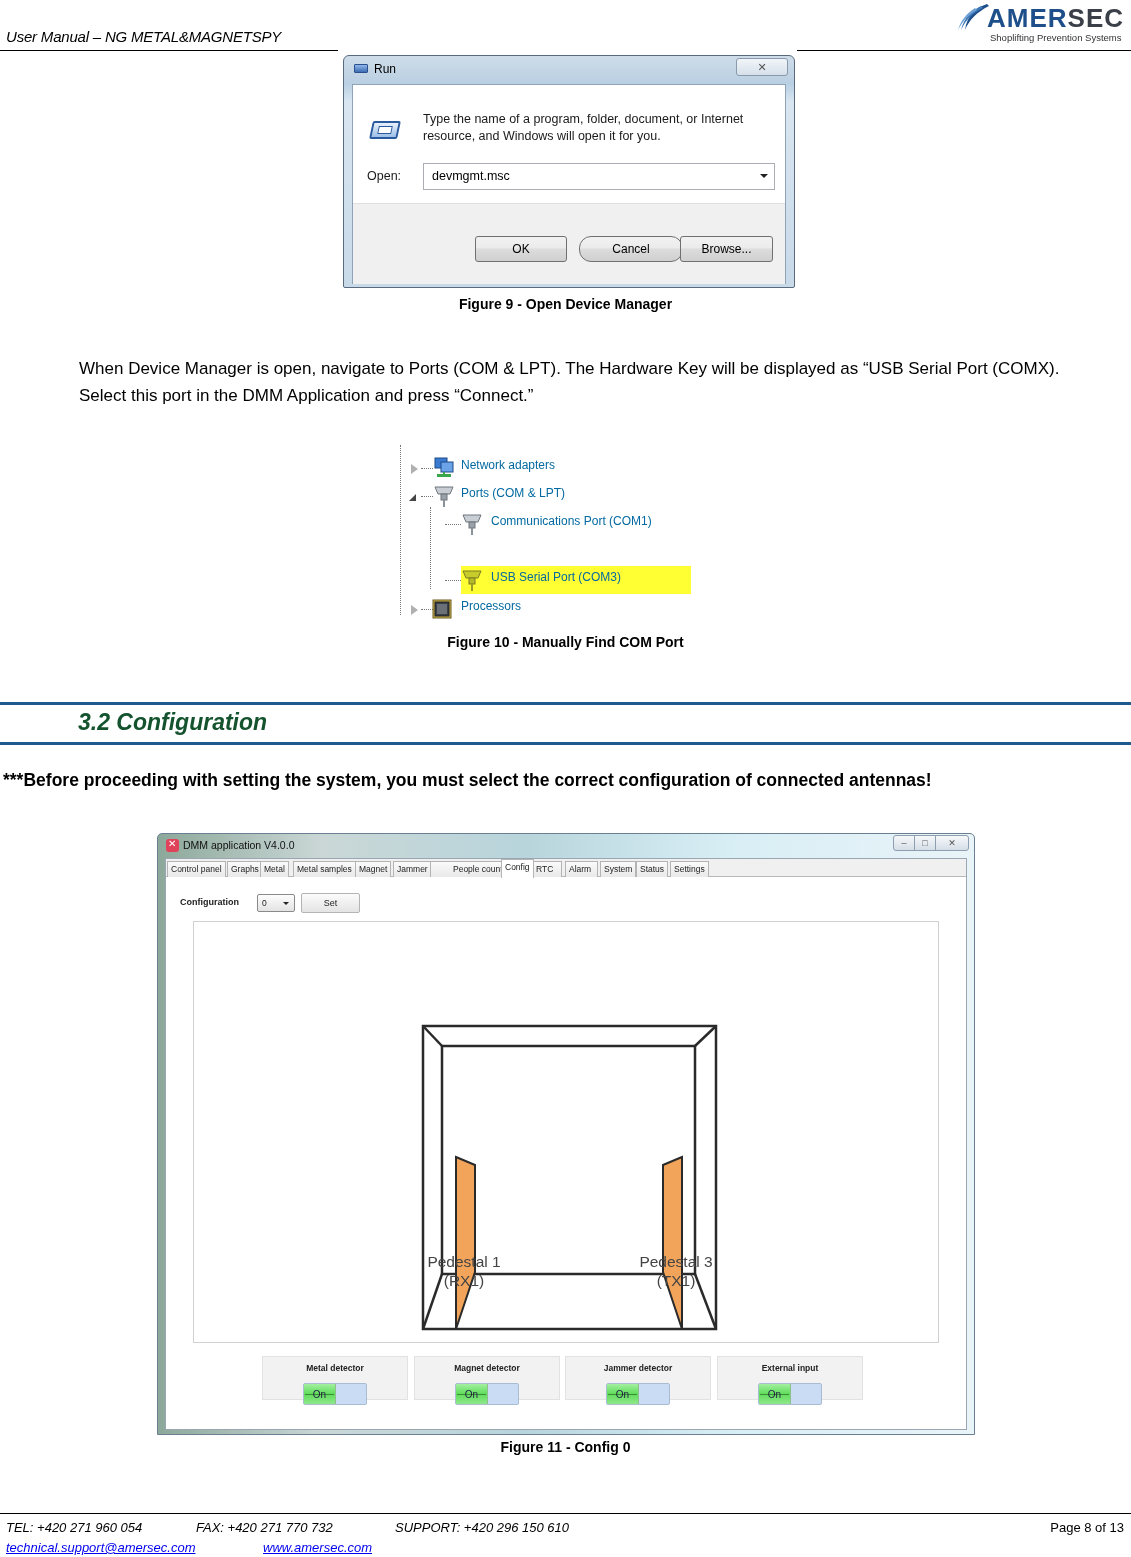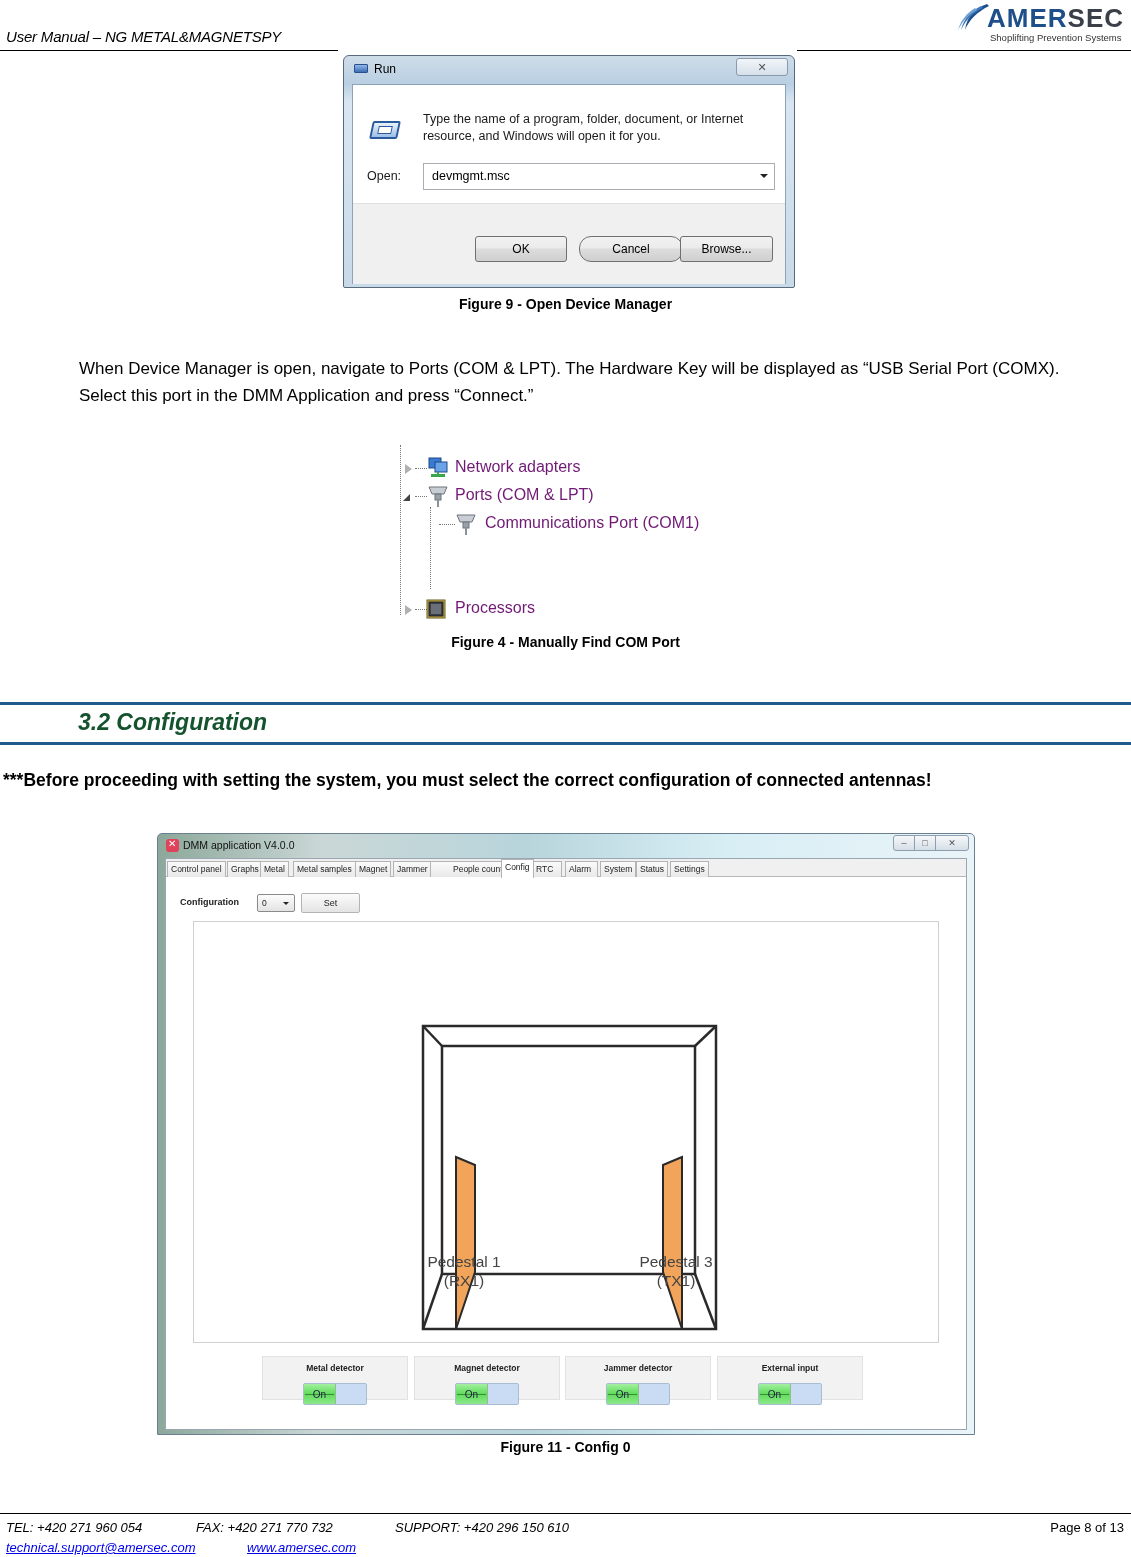--- a/index.html
+++ b/index.html
@@ -33,21 +33,21 @@
   .run-input { position: absolute; left: 70px; top: 78px; width: 352px; height: 27px; border: 1px solid #abadb3; background: #fff; font-size: 12.5px; line-height: 25px; padding-left: 8px; color: #000; }
   .run-input-arrow { position: absolute; right: 6px; top: 10px; width: 0; height: 0; border-left: 4px solid transparent; border-right: 4px solid transparent; border-top: 4px solid #222; }
   .run-btn { position: absolute; top: 150px; height: 26px; border: 1px solid #707070; border-radius: 3px; background: linear-gradient(#f2f2f2 0%, #ebebeb 45%, #dddddd 50%, #cfcfcf 100%); font-size: 12px; text-align: center; line-height: 24px; color: #000; }
 
   .caption { position: absolute; width: 100%; left: 0; text-align: center; font-size: 14px; font-weight: bold; color: #000; }
 
   .para { position: absolute; left: 79px; top: 355px; width: 1010px; font-size: 17px; line-height: 27px; color: #000; }
 
   
   .dm { position: absolute; left: 388px; top: 445px; width: 360px; height: 180px; }
-  .dm-row { position: absolute; left: 9px; height: 28px; width: 100%; font-size: 16px; color: #701a75; }
+  .dm-row { position: absolute; left: 15px; height: 28px; width: 100%; font-size: 12px; color: #0369a1; }
   .dm-row .lbl { position: absolute; top: 4px; white-space: nowrap; }
   .dm-exp { position: absolute; top: 10px; width: 0; height: 0; }
   .exp-closed { border-top: 5px solid transparent; border-bottom: 5px solid transparent; border-left: 7px solid #b0b0b0; }
   .exp-open { border-left: 7px solid transparent; border-bottom: 7px solid #444; }
   .port-icon { position: absolute; top: 2px; width: 22px; height: 24px; }
   .highlight { position: absolute; left: 58px; top: 0px; width: 230px; height: 28px; background: #ffff33; }
   .dotv { position: absolute; border-left: 1px dotted #777; }
   .doth { position: absolute; border-top: 1px dotted #777; }
 
   
@@ -158,33 +158,43 @@
     <div class="doth" style="left:42px;top:14px;width:16px;"></div>
     <svg class="port-icon" style="left:58px;" viewBox="0 0 22 24">
       <path d="M2 3 H20 L17 10 H5 Z" fill="#c9ced4" stroke="#6d747c"></path>
       <rect x="8" y="10" width="6" height="6" fill="#9aa1a9" stroke="#6d747c"></rect>
       <rect x="10" y="16" width="2" height="7" fill="#8a9199"></rect>
     </svg>
     <span class="lbl" style="left:88px;">Communications Port (COM1)</span>
   </div>
 
 
+  <div class="dm-row" style="top:121px;">
+    <div class="highlight"></div>
+    <div class="doth" style="left:42px;top:14px;width:16px;"></div>
+    <svg class="port-icon" style="left:58px;" viewBox="0 0 22 24">
+      <path d="M2 3 H20 L17 10 H5 Z" fill="#c8cc2a" stroke="#7a7d20"></path>
+      <rect x="8" y="10" width="6" height="6" fill="#b4b82a" stroke="#7a7d20"></rect>
+      <rect x="10" y="16" width="2" height="7" fill="#9a9d25"></rect>
+    </svg>
+    <span class="lbl" style="left:88px;">USB Serial Port (COM3)</span>
+  </div>
 
   <div class="dm-row" style="top:150px;">
     <div class="dm-exp exp-closed" style="left:8px;"></div>
     <div class="doth" style="left:18px;top:14px;width:12px;"></div>
     <svg class="port-icon" style="left:28px;" viewBox="0 0 22 24">
       <rect x="2" y="3" width="18" height="18" fill="#d0b64a" stroke="#6b5a20"></rect>
       <rect x="4" y="5" width="14" height="14" fill="#3b3f46" stroke="#1d1f22"></rect>
       <rect x="6" y="7" width="10" height="10" fill="#6a6f78"></rect>
     </svg>
     <span class="lbl" style="left:58px;">Processors</span>
   </div>
 </div>
-<div class="caption" style="top:634px;">Figure 4 - Manually Find COM Port</div>
+<div class="caption" style="top:634px;">Figure 10 - Manually Find COM Port</div>
 
 <div class="sec-line" style="top:702px;"></div>
 <div class="sec-title">3.2 Configuration</div>
 <div class="sec-line" style="top:742px;"></div>
 <div class="warn">***Before proceeding with setting the system, you must select the correct configuration of connected antennas!</div>
 
 <div class="dmm">
   <div class="dmm-titlebar">
     <div class="dmm-app-icon"></div>
     <div class="dmm-title">DMM application V4.0.0</div>
@@ -278,13 +288,13 @@
   </div>
 </div>
 <div class="caption" style="top:1439px;">Figure 11 - Config 0</div>
 
 <div class="ftr-line"></div>
 <div class="ftr-item" style="left:6px;">TEL:  +420 271 960 054</div>
 <div class="ftr-item" style="left:196px;">FAX:  +420 271 770 732</div>
 <div class="ftr-item" style="left:395px;">SUPPORT:  +420 296 150 610</div>
 <div class="ftr-page">Page 8 of 13</div>
 <div class="ftr-link" style="left:6px;">technical.support@amersec.com</div>
-<div class="ftr-link" style="left:247px;">www.amersec.com</div>
+<div class="ftr-link" style="left:263px;">www.amersec.com</div>
 
 </body></html>

